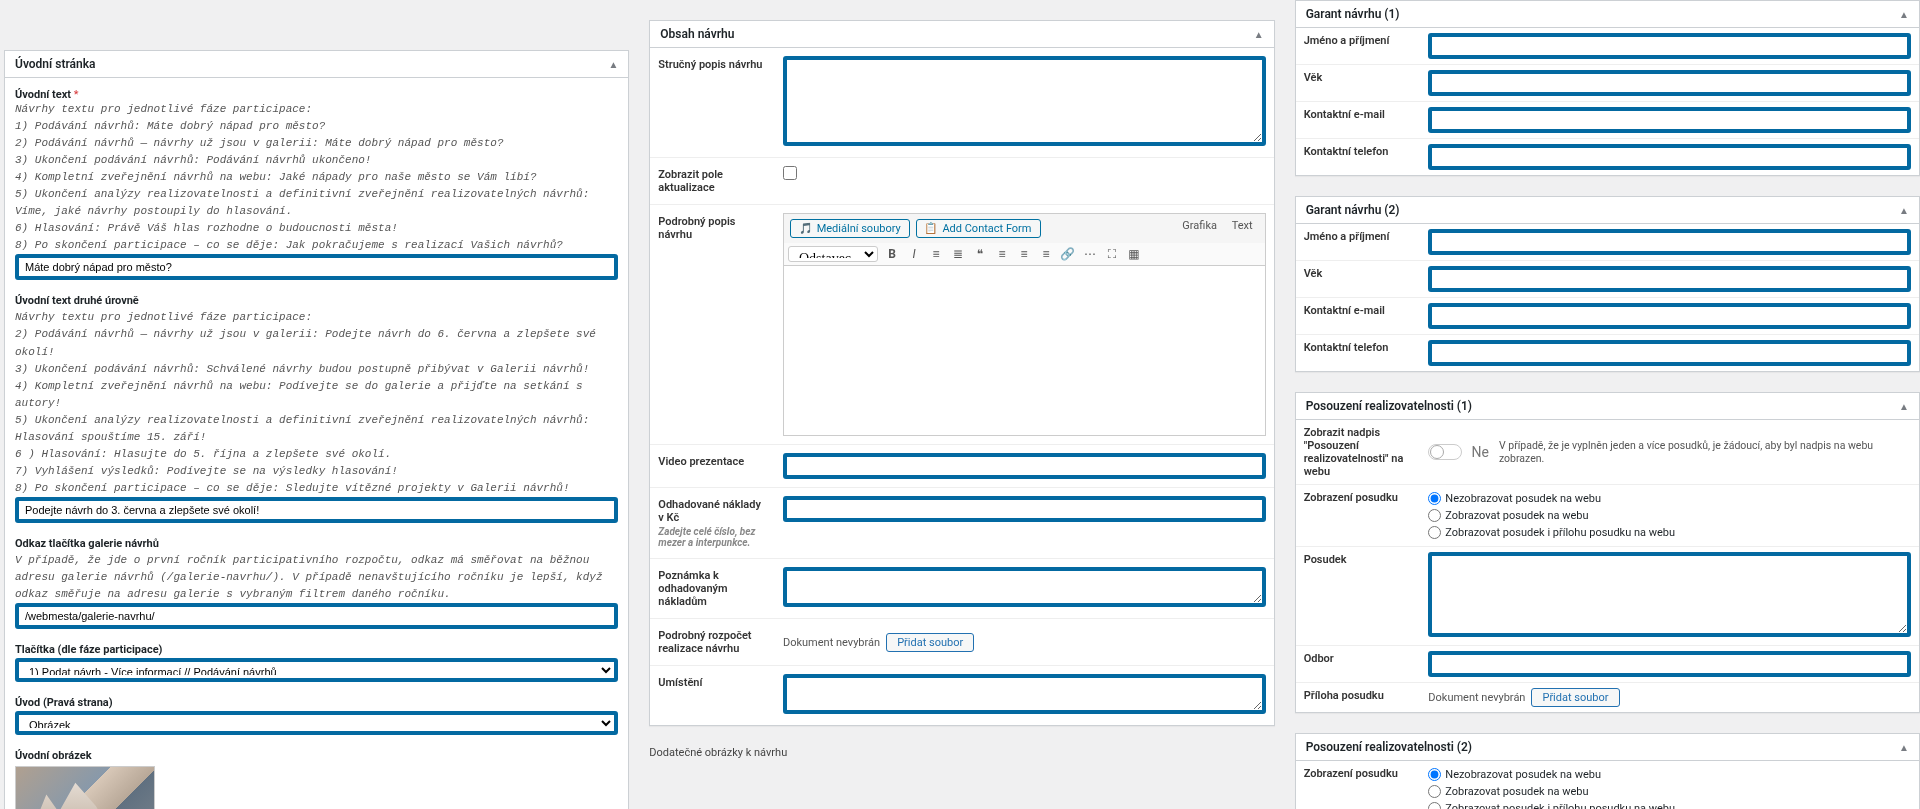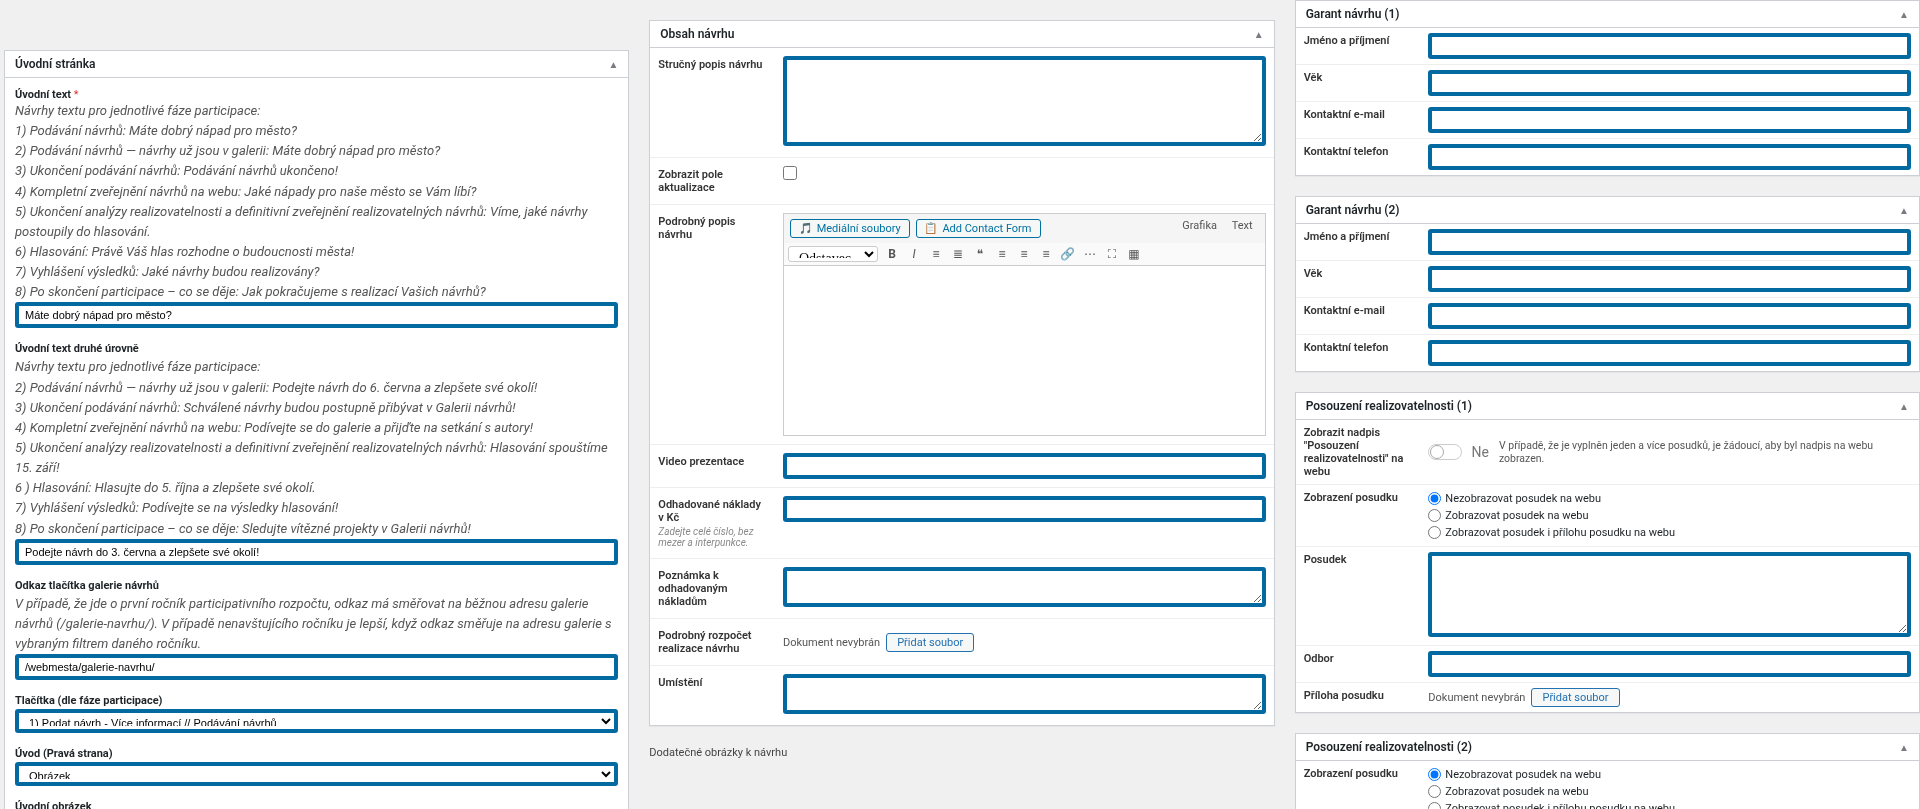--- a/index.html
+++ b/index.html
@@ -10,21 +10,21 @@
   .col2 { margin-top: 20px; }
   .col3 { margin-top: 0; }
   .postbox { background: #fff; border: 1px solid #ccd0d4; box-shadow: 0 1px 1px rgba(0,0,0,0.04); margin-bottom: 20px; }
   .postbox-header { display: flex; align-items: center; justify-content: space-between; border-bottom: 1px solid #ccd0d4; padding: 6px 10px; gap: 32px; }
   .postbox-header h2 { font-size: 12px; font-weight: 600; }
   .toggle { cursor: pointer; color: #787c82; font-size: 10px; }
   .inside { padding: 10px; }
   .field { display: flex; border-top: 1px solid #eee; }
   .field:first-child { border-top: none; }
   .field-label { width: 20%; min-width: 100px; padding: 10px 8px; font-size: 11px; font-weight: 600; color: #333; }
-  .field-label .hint { font-weight: 400; font-style: italic; color: #888; font-size: 10px; display: block; margin-top: 2px; }
+  .field-label .hint { font-weight: 700; font-style: italic; color: #888; font-size: 10px; display: block; margin-top: 2px; }
   .field-input { flex: 1; padding: 8px; }
   .field-label-full { padding: 0; font-size: 11px; }
   .req { color: #d63638; }
   input[type=text], textarea, select { width: 100%; border: 4px solid #0369a1; border-radius: 3px; padding: 3px 6px; font-size: 11px; background: #fff; }
   textarea { resize: vertical; }
   .textarea-big { height: 90px; }
   select { height: 24px; background: #fff; }
   .editor-topbar { border: 1px solid #ccc; border-bottom: none; background: #f5f5f5; display: flex; justify-content: space-between; padding: 5px 6px; }
   .ed-btn { border: 1px solid #0071a1; color: #0071a1; background: #f6f7f7; border-radius: 3px; padding: 2px 8px; font-size: 11px; cursor: pointer; display: inline-flex; align-items: center; gap: 4px; }
   .ed-tabs span { font-size: 11px; color: #555; padding: 2px 6px; cursor: pointer; }
@@ -34,21 +34,21 @@
   .editor-body { border: 1px solid #ccc; border-top: none; min-height: 170px; background: #fff; }
   .switch { display: inline-flex; border: 1px solid #ccc; border-radius: 10px; width: 34px; height: 16px; background: #fff; align-items: center; position: relative; margin-right: 6px;}
   .switch::after { content:""; width: 12px; height: 12px; background: #fff; border: 1px solid #aaa; border-radius: 50%; position: absolute; left: 1px; }
   .switch-label { font-size: 14px; color: #777; }
   .radio-row { display: flex; align-items: center; gap: 4px; font-size: 11px; padding: 2px 0; }
   .radio-row input { margin: 0; }
   .file-row { display: flex; align-items: center; gap: 6px; font-size: 11px; color: #555; }
   .btn-sm { border: 1px solid #2271b1; color: #2271b1; background: #f6f7f7; border-radius: 3px; padding: 2px 10px; font-size: 11px; cursor: pointer; }
   .col1 .block { margin-bottom: 14px; }
   .intro-title { font-weight: 700; margin-bottom: 2px; font-size: 11px; }
-  .intro-text { font-style: italic; color: #555; line-height: 1.55; font-size: 13px; }
+  .intro-text { font-style: italic; color: #555; line-height: 1.55; font-size: 11px; font-family: Liberation Mono, monospace; }
   .image-thumb { width: 140px; height: 100px; background: linear-gradient(135deg,#b0a090 0%,#8899aa 40%,#d8c8b8 40%,#b8a898 60%,#607080 60%,#808890 100%); border: 1px solid #ccc; margin-top: 4px; position: relative; overflow: hidden; }
   .image-thumb::before { content:""; position:absolute; left:10%; top:10%; width:60%; height:60%; background:linear-gradient(180deg,#e8e0d8,#c0b0a0); clip-path: polygon(0 100%, 20% 30%, 35% 60%, 55% 10%, 80% 50%, 100% 100%); }
   .image-thumb::after { content:""; position:absolute; left:0; bottom:0; width:100%; height:35%; background:#888890;}
   .checkbox-sm { width: 14px; height: 14px; }
   .pad-tight .field-label { padding: 6px 8px; }
   .pad-tight .field-input { padding: 5px 8px; }
 </style>
 </head>
 <body>
 
@@ -64,21 +64,20 @@
         <div class="block field-label-full">
           <div><span class="intro-title">Úvodní text</span> <span class="req">*</span></div>
           <div class="intro-text">
             <div>Návrhy textu pro jednotlivé fáze participace:</div>
             <div>1) Podávání návrhů: Máte dobrý nápad pro město?</div>
             <div>2) Podávání návrhů — návrhy už jsou v galerii: Máte dobrý nápad pro město?</div>
             <div>3) Ukončení podávání návrhů: Podávání návrhů ukončeno!</div>
             <div>4) Kompletní zveřejnění návrhů na webu: Jaké nápady pro naše město se Vám líbí?</div>
             <div>5) Ukončení analýzy realizovatelnosti a definitivní zveřejnění realizovatelných návrhů: Víme, jaké návrhy postoupily do hlasování.</div>
             <div>6) Hlasování: Právě Váš hlas rozhodne o budoucnosti města!</div>
-            <div>7) Vyhlášení výsledků: Jaké návrhy budou realizovány?</div>
             <div>8) Po skončení participace – co se děje: Jak pokračujeme s realizací Vašich návrhů?</div>
           </div>
           <input type="text" value="Máte dobrý nápad pro město?" style="">
         </div>
 
         <div class="block field-label-full" style="margin-top:14px;">
           <div class="intro-title">Úvodní text druhé úrovně</div>
           <div class="intro-text">
             <div>Návrhy textu pro jednotlivé fáze participace:</div>
             <div>2) Podávání návrhů — návrhy už jsou v galerii: Podejte návrh do 6. června a zlepšete své okolí!</div>

